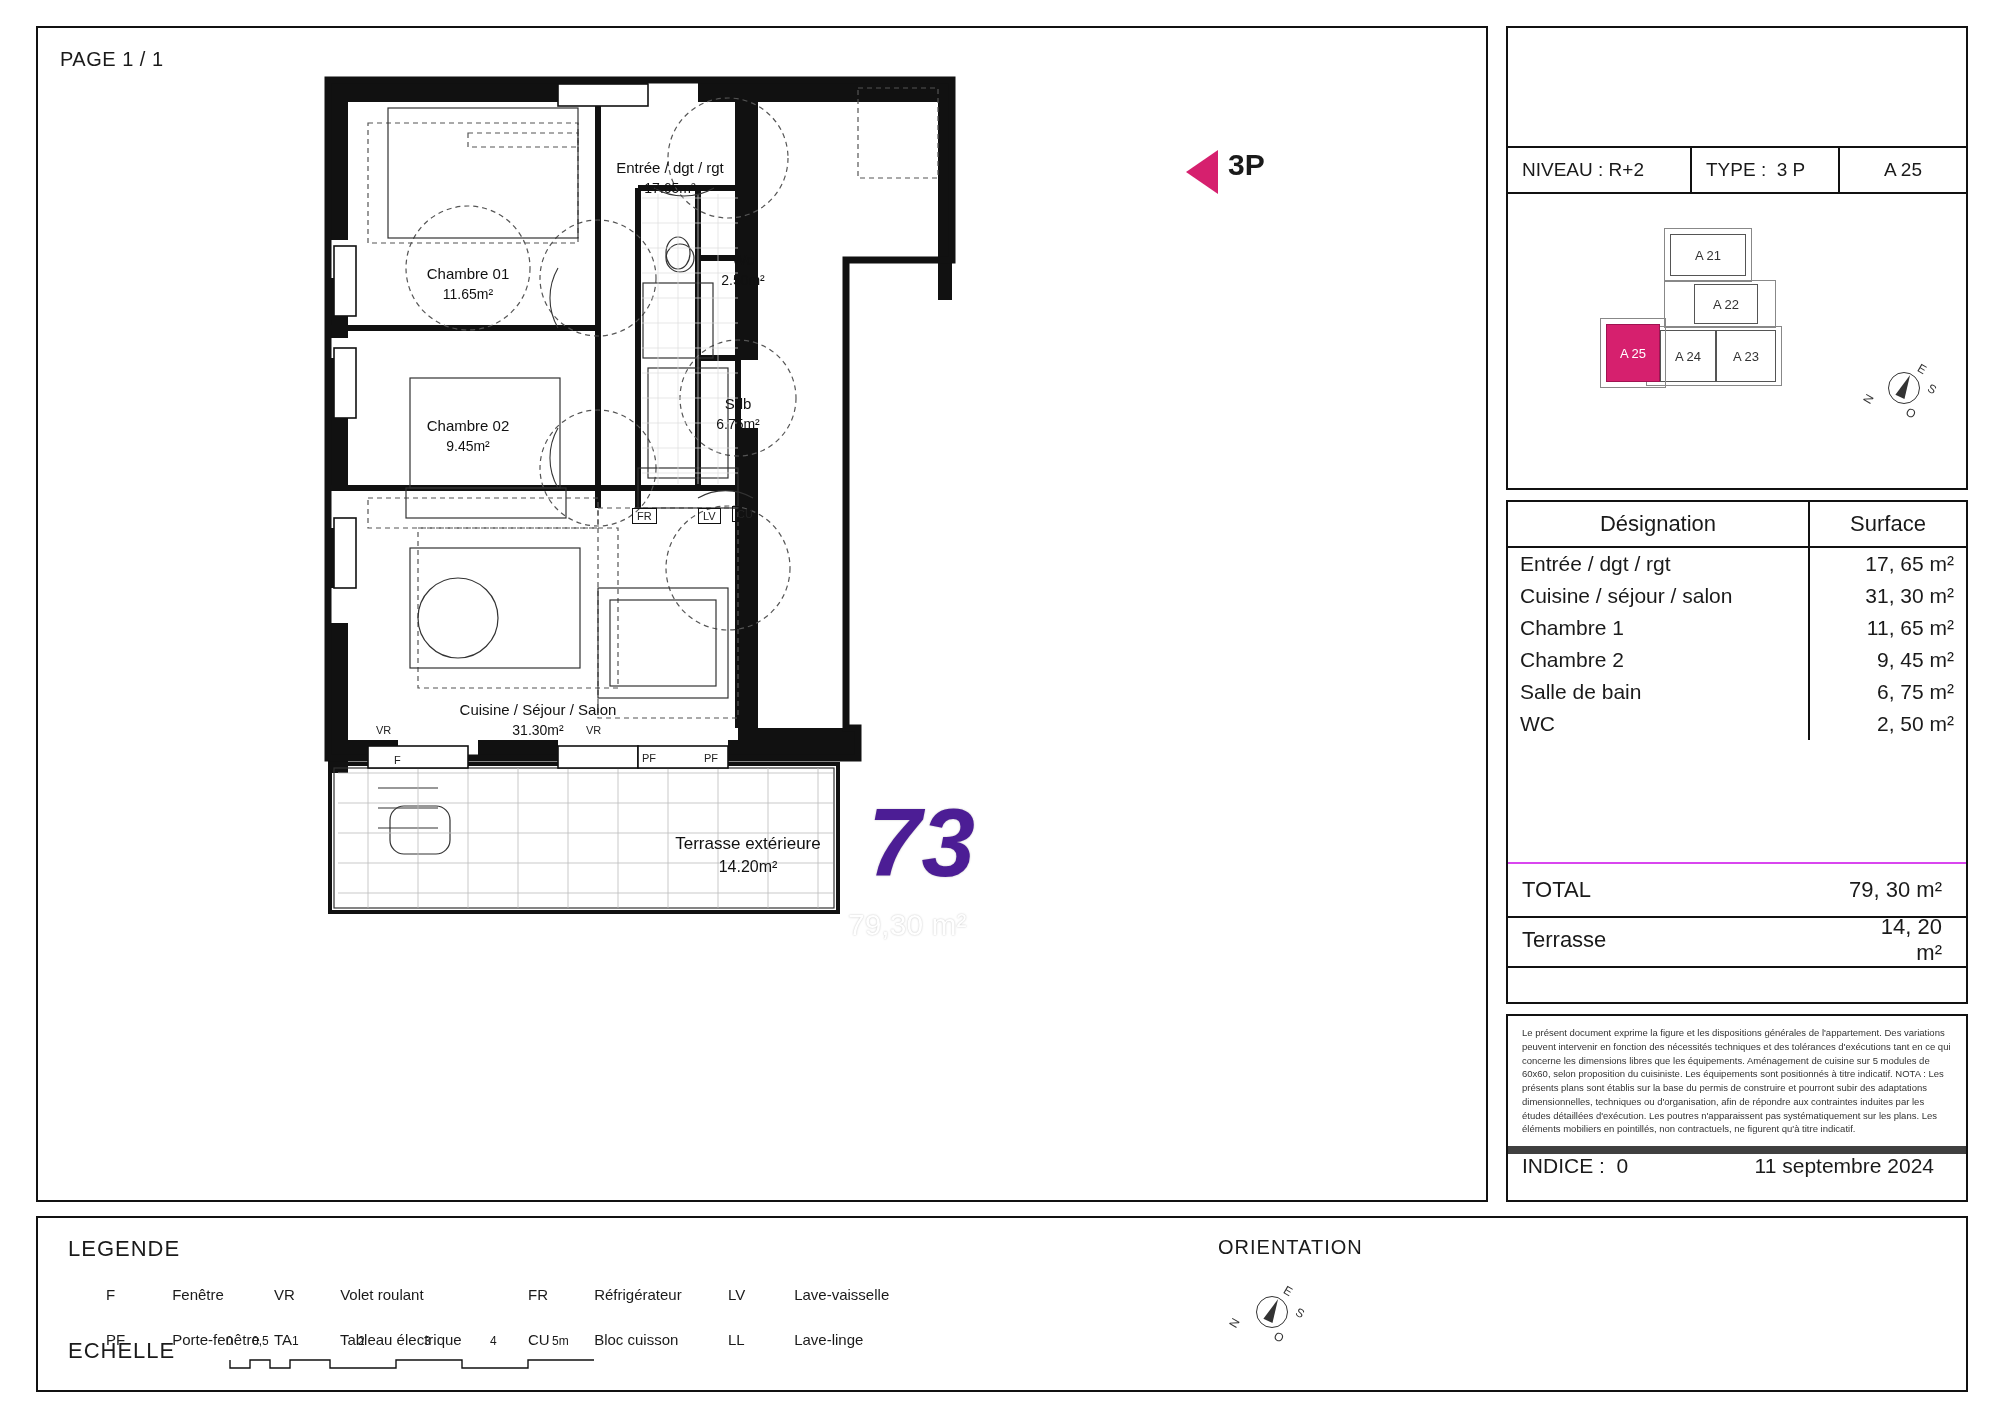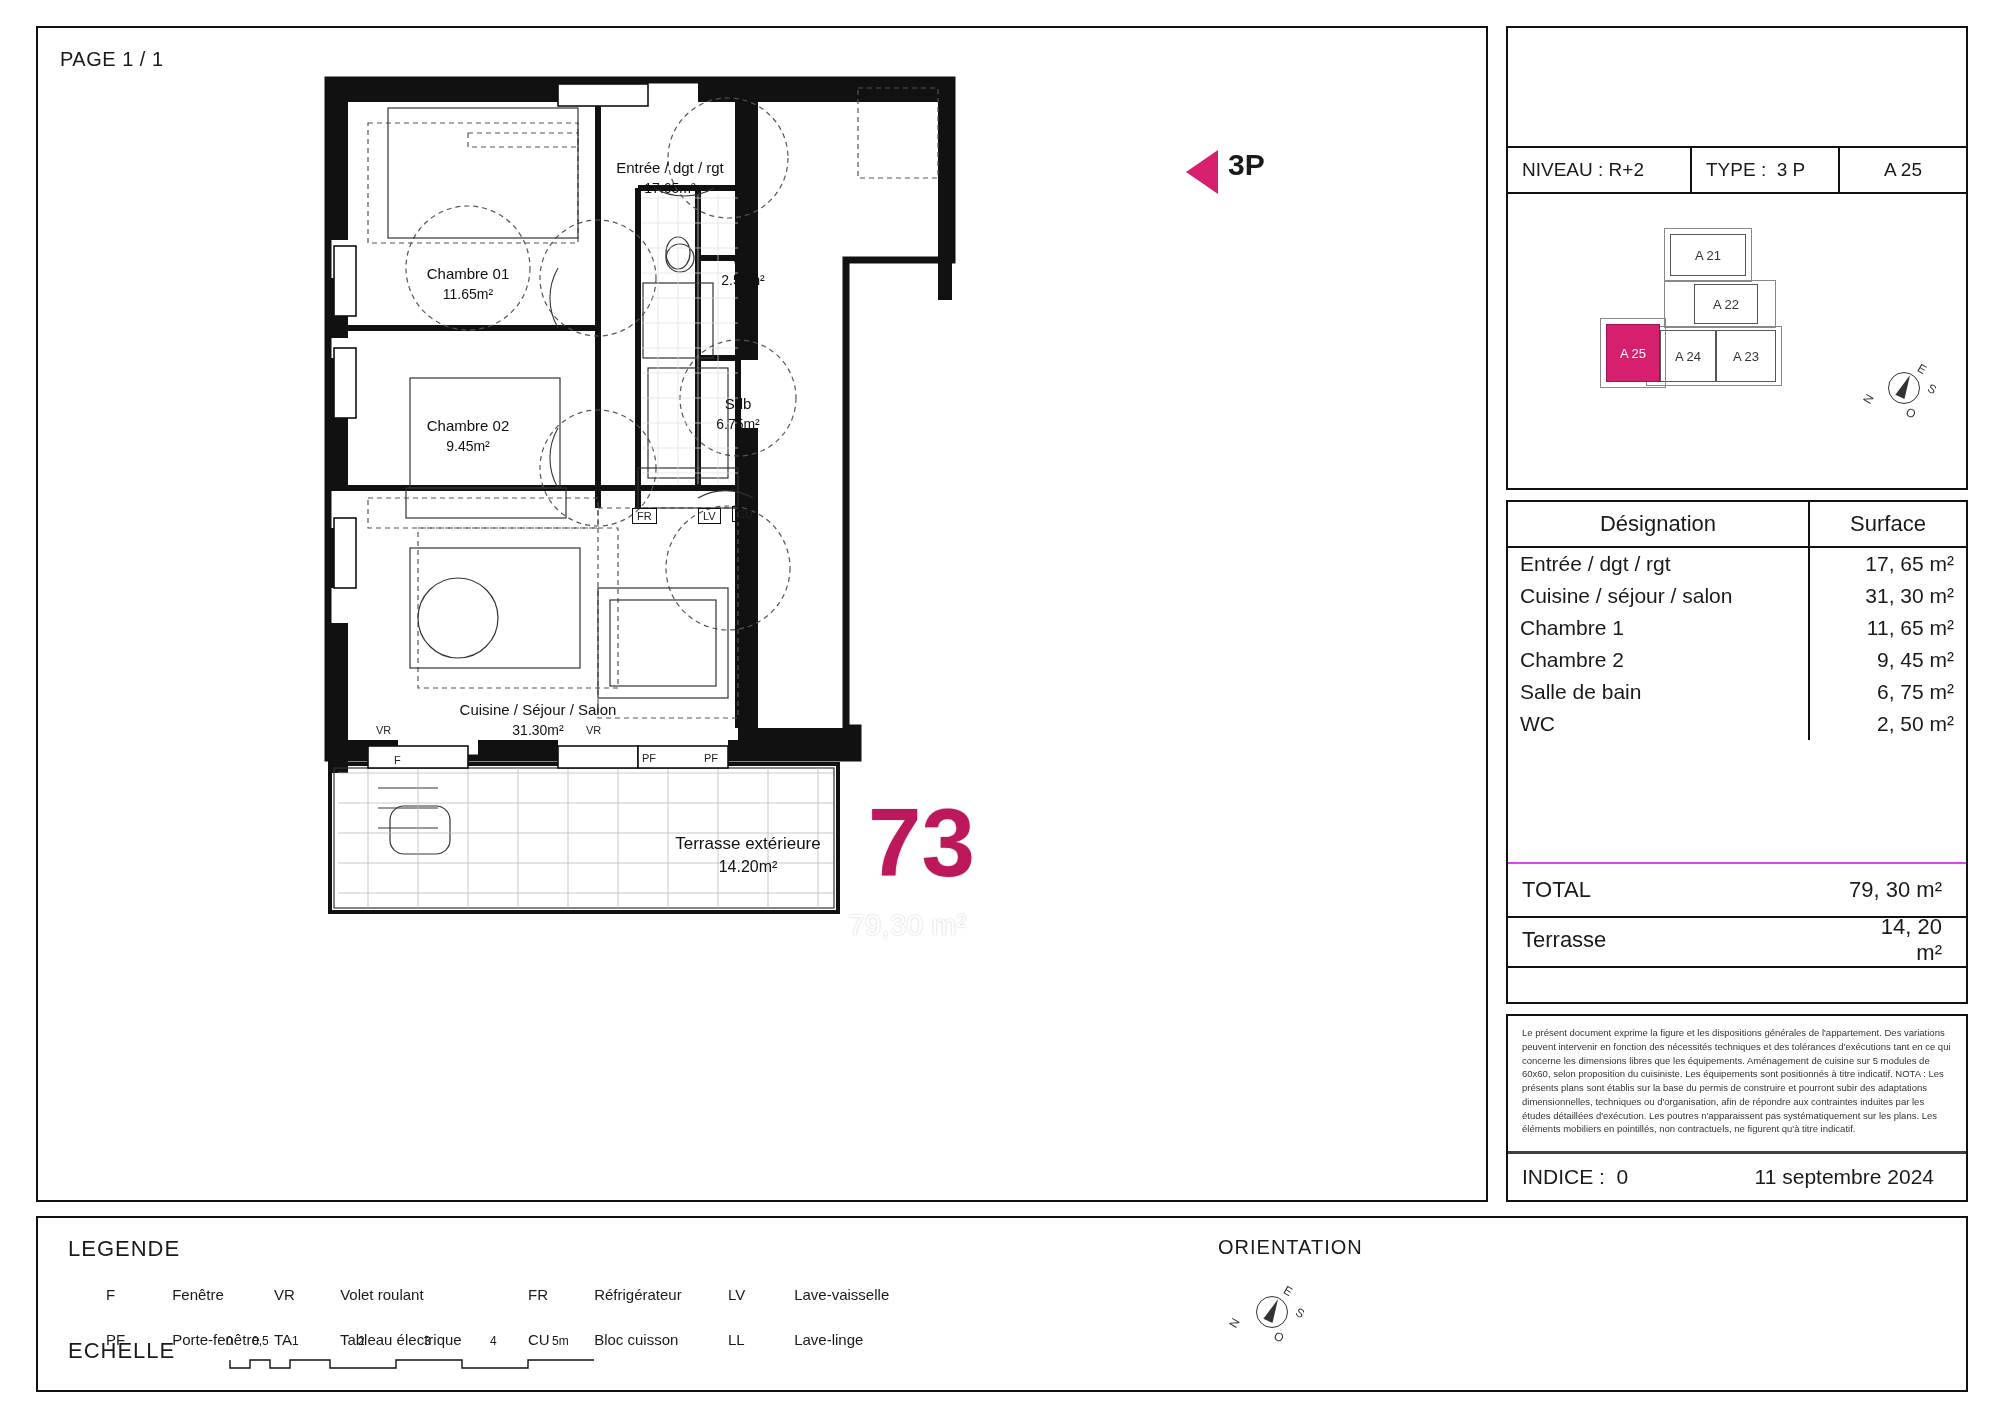--- a/index.html
+++ b/index.html
@@ -44,39 +44,39 @@
   table.surf td{padding:4px 12px;}
   .td-right{text-align:right;padding-right:24px;}
   .surf-div{border-left:2px solid #111;}
   #total-row{position:absolute;left:0;top:360px;width:100%;height:52px;border-top:2px solid #d946ef;border-bottom:2px solid #111;display:flex;align-items:center;font-size:22px;}
   #terrasse-row{position:absolute;left:0;top:412px;width:100%;height:52px;display:flex;align-items:center;font-size:22px;border-bottom:2px solid #111;gap:44px;}
   .row-l{width:300px;padding-left:14px;box-sizing:border-box;}
   .row-r{flex:1;text-align:right;padding-right:24px;box-sizing:border-box;}
 
   
   #notes-text{padding:10px 14px;font-size:9.5px;line-height:1.45;color:#333;}
-  #indice-row{position:absolute;left:0;bottom:0;width:100%;height:46px;border-top:3px solid #404040;display:flex;align-items:center;font-size:21px;}
+  #indice-row{position:absolute;left:0;bottom:0;width:100%;height:46px;border-top:8px solid #404040;display:flex;align-items:flex-start;font-size:21px;}
 
   
   #legend-frame{left:36px;top:1216px;width:1928px;height:172px;}
   #legend-title{position:absolute;left:30px;top:18px;font-size:22px;letter-spacing:1px;}
   .lg{position:absolute;font-size:15px;}
   #orientation-title{position:absolute;left:1180px;top:18px;font-size:20px;letter-spacing:1px;}
   #orientation-compass{position:absolute;left:1190px;top:58px;}
   #echelle-label{position:absolute;left:30px;top:120px;font-size:22px;letter-spacing:1px;}
   #scale-bar{position:absolute;left:188px;top:128px;width:400px;height:30px;}
   .sc-tick{position:absolute;font-size:12px;top:14px;}
 
   
   #plan-canvas{position:absolute;left:0;top:0;width:1448px;height:1172px;}
   .rm-label{position:absolute;text-align:center;font-size:15px;line-height:1.35;color:#111;}
   .rm-label .a{font-size:14px;}
   #badge3p{position:absolute;left:1190px;top:120px;font-size:30px;font-weight:bold;}
   #badge-tri{position:absolute;left:1148px;top:122px;width:0;height:0;border-top:22px solid transparent;border-bottom:22px solid transparent;border-right:32px solid #d6206e;}
-  #wm-big{position:absolute;left:830px;top:760px;font-size:96px;color:#be185d;text-shadow:0 0 2px rgba(0,0,0,0.25);font-weight:bold;}
+  #wm-big{position:absolute;left:830px;top:760px;font-size:96px;color:#4c1d95;text-shadow:0 0 2px rgba(0,0,0,0.25);font-weight:bold;font-style:italic;}
   #wm-sub{position:absolute;left:810px;top:880px;font-size:30px;color:#ffffff;text-shadow:0 0 2px rgba(0,0,0,0.25);}
   .tiny{position:absolute;font-size:11px;color:#222;}
 </style>
 </head>
 <body>
 
 <div class="frame" id="plan-frame">
   <div id="page-label">PAGE 1 / 1</div>
 
   <svg id="plan-canvas" viewBox="0 0 1448 1172">

